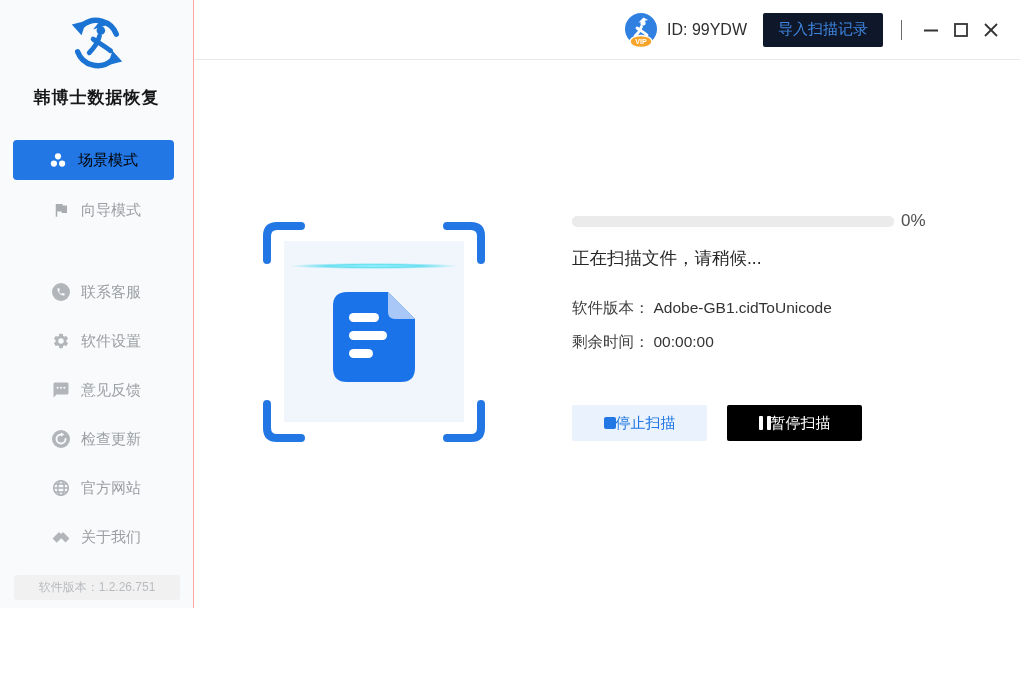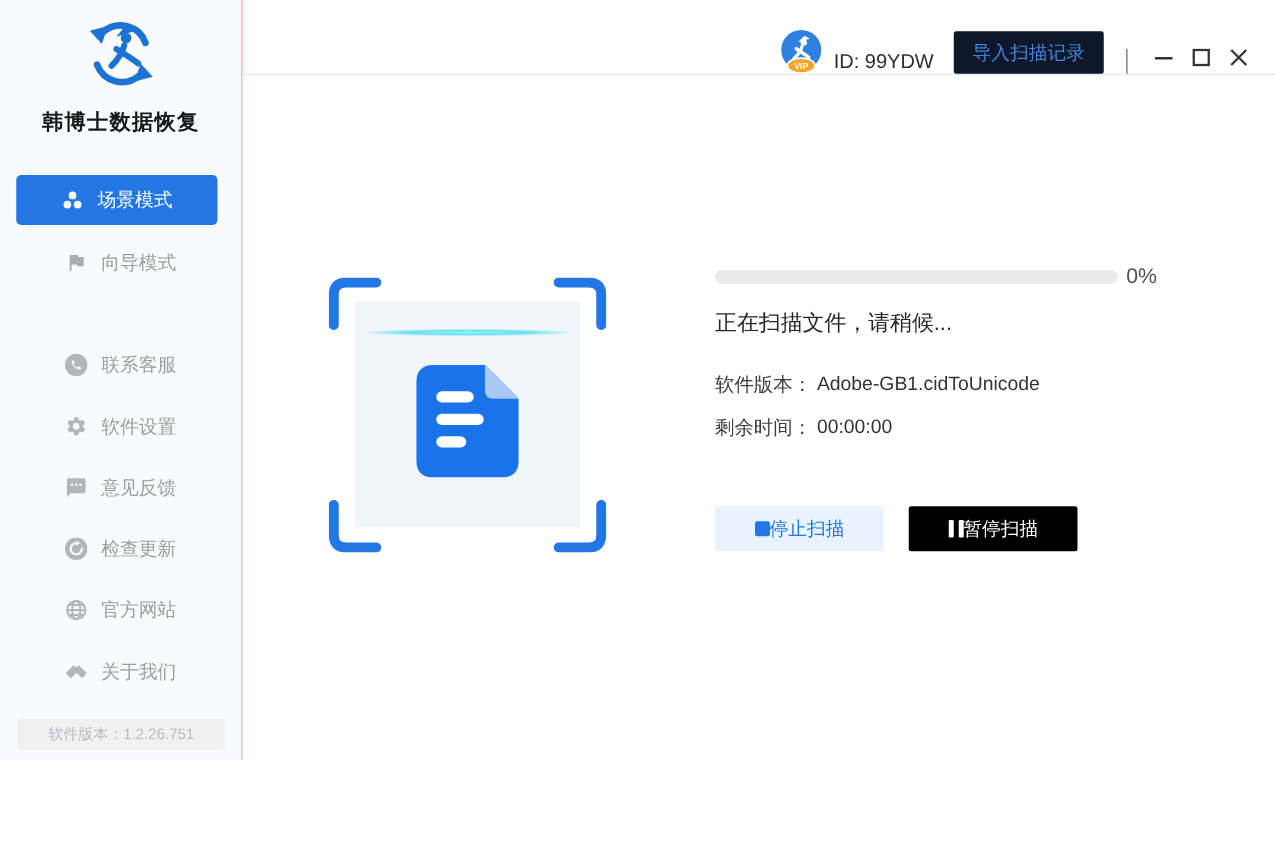--- a/index.html
+++ b/index.html
@@ -8,27 +8,27 @@
 
   
   .sidebar { width:194px; min-width:194px; height:608px; background:#f9fafb; border-right:1px solid #fca5a5; display:flex; flex-direction:column; align-items:center; position:relative; }
   .logo-wrap { margin-top:12px; height:62px; }
   .app-title { margin-top:12px; font-size:17px; font-weight:bold; color:#17181a; letter-spacing:1px; }
   .nav { width:100%; }
   .nav-primary { margin-top:31px; }
   .nav-secondary { margin-top:32px; }
   .nav-item { width:161px; height:40px; margin:0 auto 9px auto; display:flex; align-items:center; justify-content:center; gap:11px; border-radius:4px; font-size:15px; color:#9b9ea3; cursor:pointer; }
   .nav-primary .nav-item { margin-bottom:10px; }
-  .nav-item.active { background:#2277e5; color:#ffffff;margin-left:13px; }
+  .nav-item.active { background:#2277e5; color:#000000;margin-left:13px; }
   .nav-item .ic { width:18px; height:18px; display:flex; align-items:center; justify-content:center; }
   .version-badge { position:absolute; left:14px; bottom:8px; width:166px; height:25px; background:#f1f1f2; border-radius:3px; display:flex; align-items:center; justify-content:center; font-size:12px; color:#b9bcbf; }
 
   
   .main { flex:1; display:flex; flex-direction:column; }
-  .titlebar { height:60px; min-height:60px; border-bottom:1px solid #e9e9e9; display:flex; align-items:flex-end; justify-content:flex-end; padding-right:16px; background:#fff; }
+  .titlebar { height:60px; min-height:60px; border-bottom:1px solid #e9e9e9; display:flex; align-items:center; justify-content:flex-end; padding-right:16px; background:#fff; }
   .avatar { width:36px; height:36px; position:relative; margin-right:8px; }
   .user-id { font-size:16px; color:#2e2e2e; margin-right:16px; }
   .import-btn { height:34px; padding:0 15px; background:#0f172a; color:#3f86e0; font-size:15px; border:none; border-radius:2px; display:flex; align-items:center; cursor:pointer; margin-right:18px; }
   .tb-sep { width:1px; height:20px; background:#6b6b6b; margin-right:12px; }
   .win-btn { width:26px; height:26px; display:flex; align-items:center; justify-content:center; cursor:pointer; margin-left:4px; background:none; border:none; }
 
   .content { position:relative; flex:1; background:#fff; }
 
   
   .scan-visual { position:absolute; left:69px; top:162px; width:222px; height:220px; }

